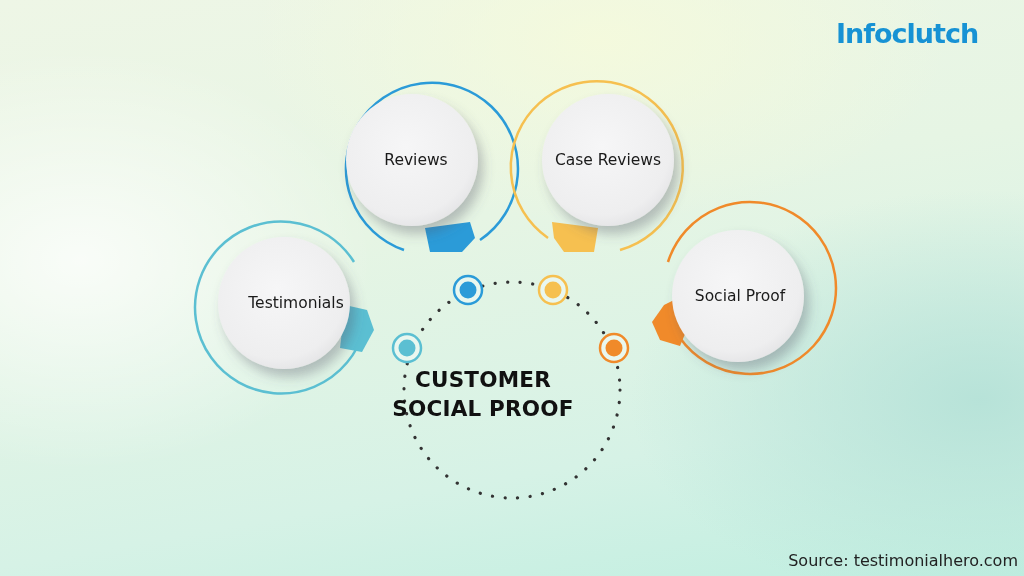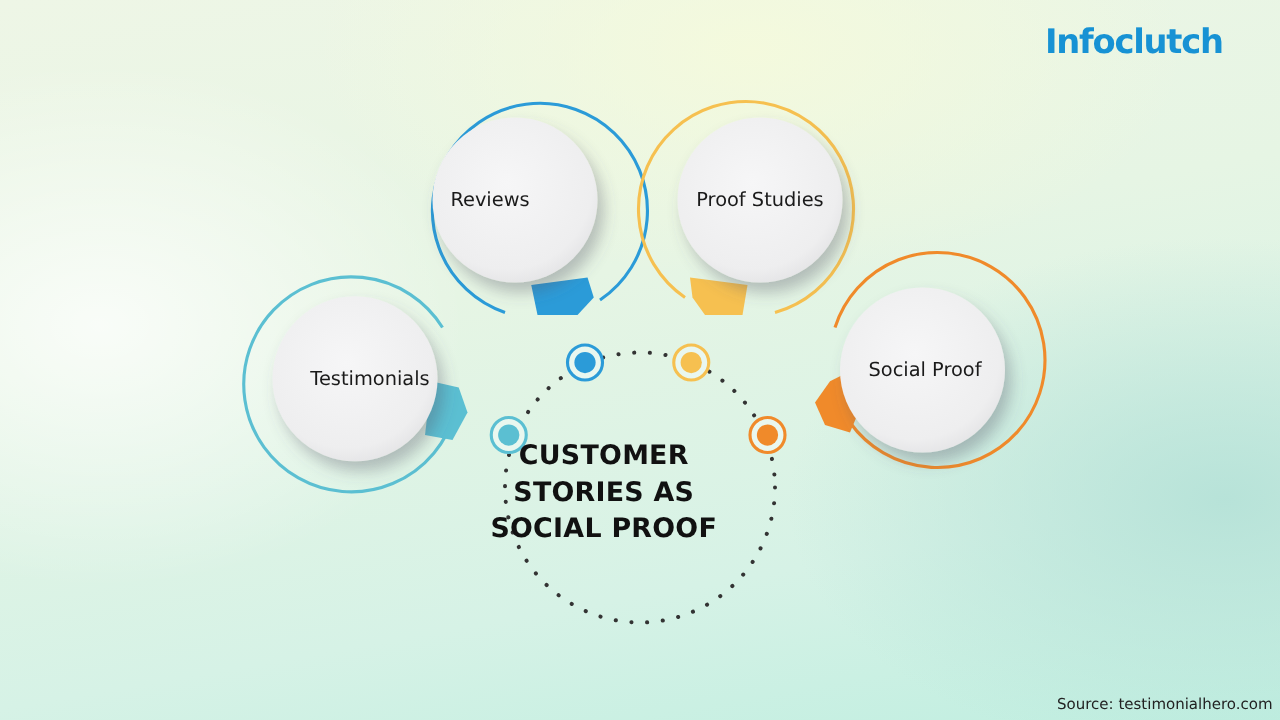--- a/index.html
+++ b/index.html
@@ -5,21 +5,21 @@
   html, body { margin:0; padding:0; }
   body { width:1024px; height:576px; overflow:hidden; position:relative;
     font-family:"DejaVu Sans", sans-serif;
     background:
       radial-gradient(ellipse 420px 300px at 80px 260px, rgba(255,255,255,0.75), rgba(255,255,255,0) 70%),
       radial-gradient(ellipse 500px 260px at 600px 40px, rgba(245,250,220,0.9), rgba(245,250,220,0) 70%),
       radial-gradient(ellipse 500px 300px at 980px 400px, rgba(180,225,215,0.9), rgba(180,225,215,0) 70%),
       linear-gradient(170deg, #eef6e6 0%, #e6f5e4 40%, #d6f2e6 75%, #bfeee0 100%);
   }
   .logo { position:absolute; left:836px; top:18px; font-family:"DejaVu Sans", sans-serif; font-size:27px; font-weight:bold; color:#1792d4; letter-spacing:-1px; }
-  .source { position:absolute; right:6px; bottom:6px; font-size:12px; color:#222; }
+  .source { position:absolute; right:6px; bottom:6px; font-size:16px; color:#222; }
   svg.diagram { position:absolute; left:0; top:0; }
   .label { position:absolute; font-size:15.5px; color:#1a1a1a; text-align:center; transform:translate(-50%,-50%); white-space:nowrap; }
   .center-title { position:absolute; left:483px; top:394px; transform:translate(-50%,-50%); text-align:center; font-weight:bold; font-size:21.5px; line-height:29px; color:#111; letter-spacing:0.2px; }
   .center-title span { display:block; }
 </style>
 </head>
 <body>
 
 <div class="logo">Infoclutch</div>
 
@@ -73,23 +73,22 @@
     <circle cx="553" cy="290" r="14" fill="#e9f7ef" stroke="#f6c050" stroke-width="2.5"></circle>
     <circle cx="553" cy="290" r="8.5" fill="#f6c050"></circle>
   </g>
   <g>
     <circle cx="614" cy="348" r="14" fill="#e9f7ef" stroke="#f08a2a" stroke-width="2.5"></circle>
     <circle cx="614" cy="348" r="8.5" fill="#f08a2a"></circle>
   </g>
 </svg>
 
 <div class="label" style="left:296px; top:303px;">Testimonials</div>
-<div class="label" style="left:392px; top:160px;">Reviews</div>
-<div class="label" style="left:608px; top:160px;">Proof Studies</div>
+<div class="label" style="left:416px; top:160px;">Reviews</div>
+<div class="label" style="left:608px; top:160px;">Case Reviews</div>
 <div class="label" style="left:740px; top:296px;">Social Proof</div>
 
 <div class="center-title">
   <span>CUSTOMER</span>
-  <span>STORIES AS</span>
   <span>SOCIAL PROOF</span>
 </div>
 
 <div class="source">Source: testimonialhero.com</div>
 
 </body></html>

